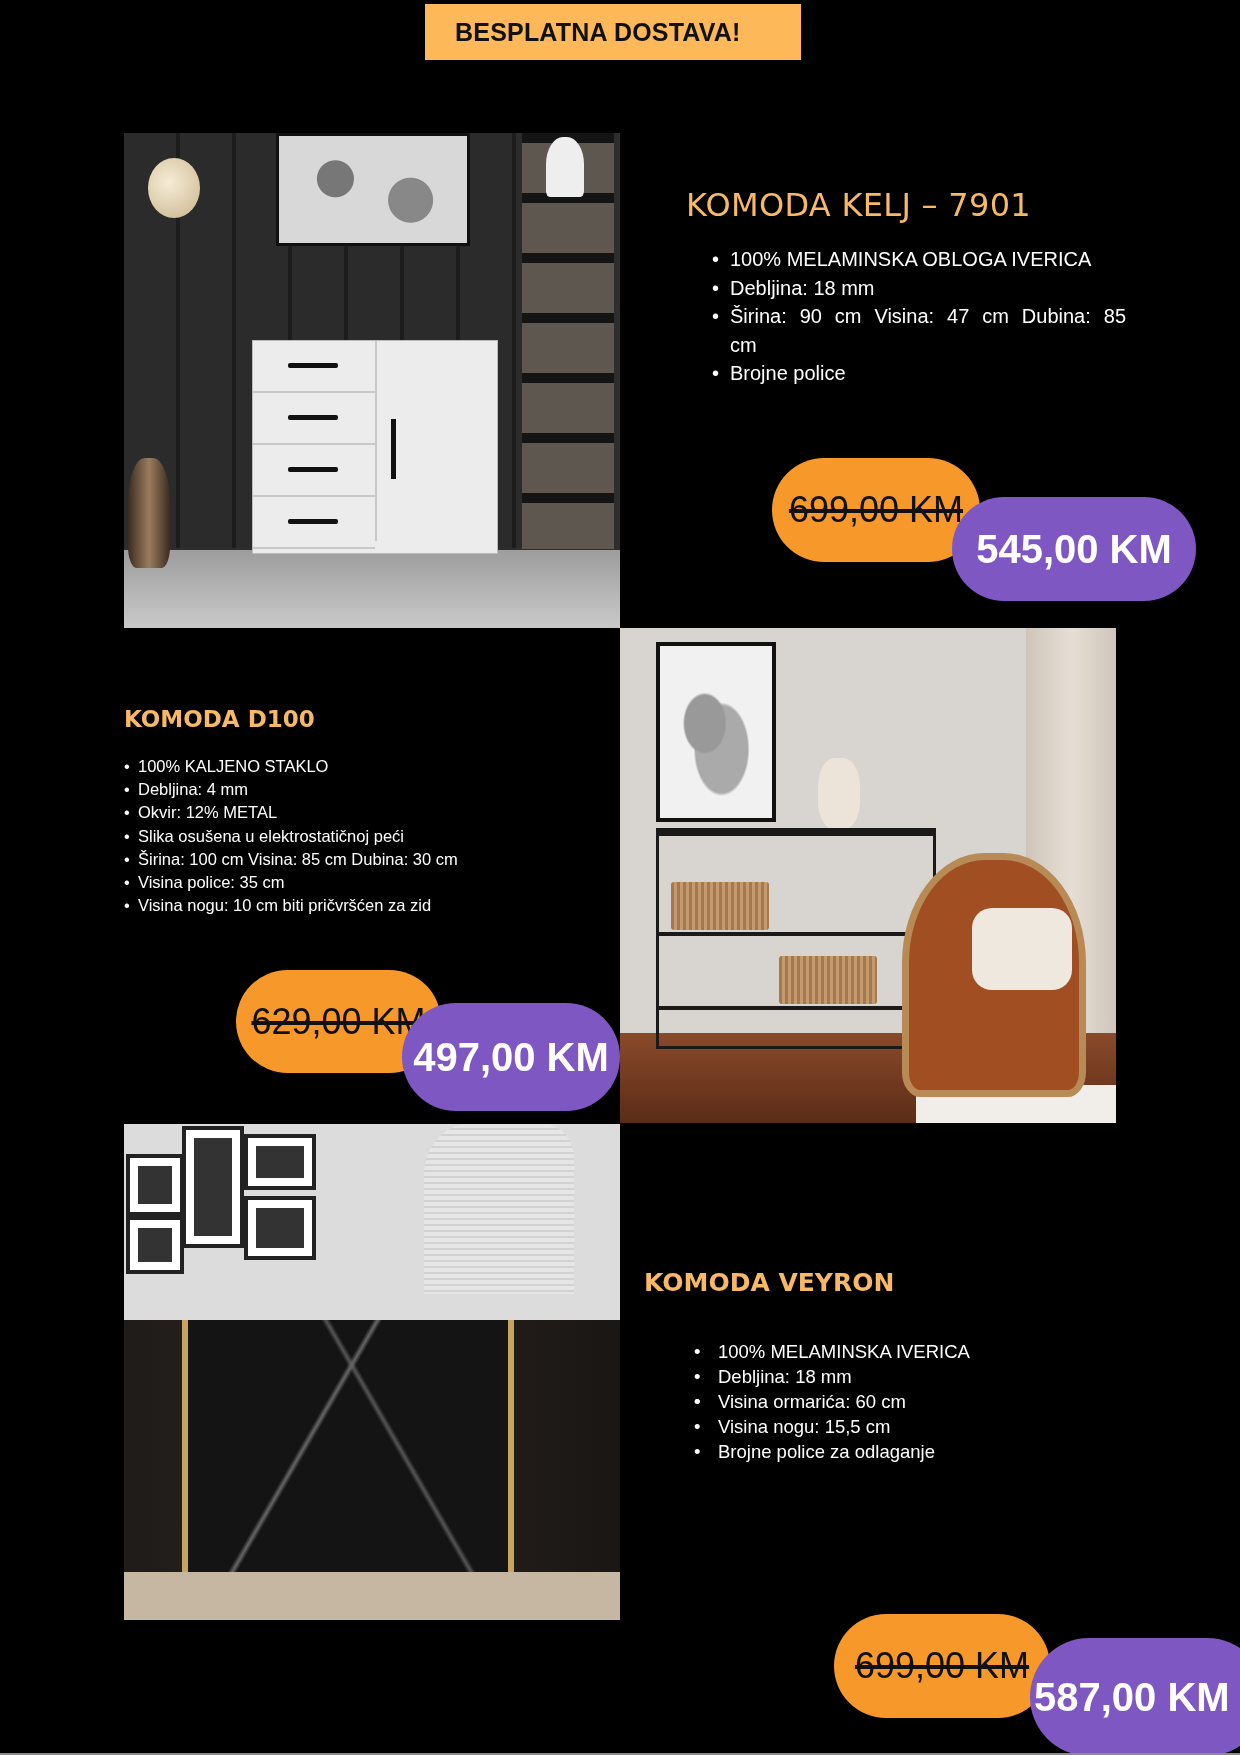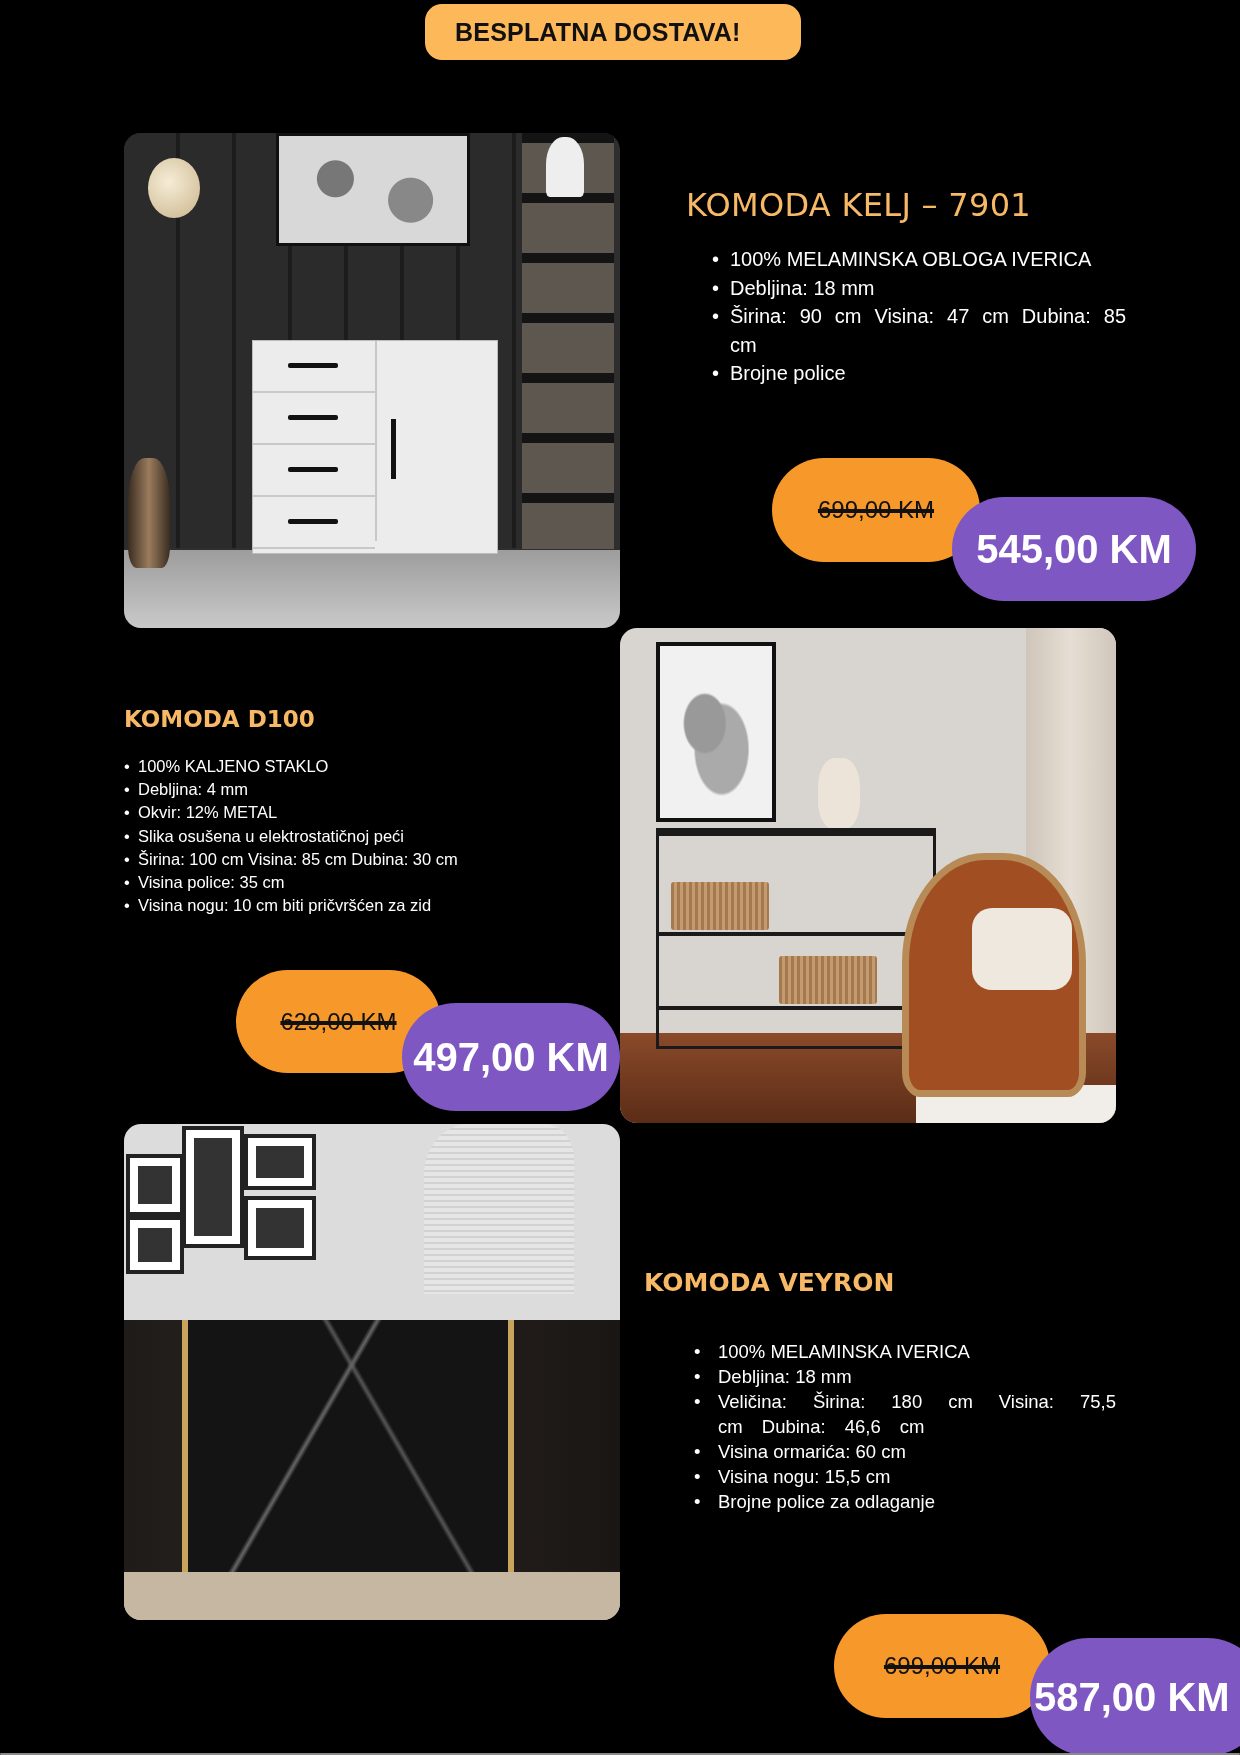--- a/index.html
+++ b/index.html
@@ -1,20 +1,20 @@
 <!DOCTYPE html>
 <html><head>
 <meta charset="utf-8">
 <style>
   html, body { margin:0; padding:0; }
   body {
     width:1240px; height:1755px; background:#000; position:relative; overflow:hidden;
     font-family:"Liberation Sans", sans-serif; color:#fff;
   }
-  .abs { position:absolute;border-radius:17px; }
+  .abs { position:absolute; }
   .banner {
     left:425px; top:4px; width:376px; height:56px; background:#fdb85a;
     box-sizing:border-box; padding-left:30px; display:flex; align-items:center;
     font-family:"Liberation Sans", sans-serif; font-weight:bold; font-size:25px; color:#111;
     letter-spacing:0.2px;
   }
   .photo { overflow:hidden; }
 
   
   .p1 { left:124px; top:133px; width:496px; height:495px; background:#2e2e2e; }
@@ -79,21 +79,21 @@
   .spec2 { left:124px; top:755px; width:460px; font-size:16.5px; line-height:23.2px; }
   .spec2 li { padding-left:14px; }
   .spec2 li .bullet { left:0; top:0; }
 
   .spec3 { left:690px; top:1339px; width:426px; font-size:18.5px; line-height:25px; }
   .spec3 li { padding-left:28px; text-align:justify; text-align-last:left; }
   .spec3 li.justify { text-align-last:left; word-spacing:14px; }
   .spec3 li .bullet { left:4px; top:0; }
 
   .pill { position:absolute; border-radius:999px; display:flex; align-items:center; justify-content:center; font-family:"Liberation Sans", sans-serif; }
-  .pill-old { background:#f7982a; color:#111; font-size:24px; }
+  .pill-old { background:#f7982a; color:#111; font-size:36px; }
   .pill-old span { text-decoration:line-through; text-decoration-thickness:4px; }
   .pill-new { background:#7e57c2; color:#fff; font-weight:bold; font-size:40px; }
 
   .bottom-line { left:0; right:0; bottom:0; height:2px; background:#8a8a8a; }
 </style>
 </head>
 <body>
 
 <div class="abs banner">
   <span>BESPLATNA DOSTAVA!</span>
@@ -177,21 +177,21 @@
   <div class="marble"></div>
   <div class="gold" style="left:58px;"></div>
   <div class="gold" style="left:384px;"></div>
   <div class="floor"></div>
 </div>
 
 <div class="abs title-bold" style="left:644px; top:1268px; font-size:25px;">KOMODA VEYRON</div>
 <ul class="abs specs spec3">
   <li><span class="bullet">•</span><span>100% MELAMINSKA IVERICA</span></li>
   <li><span class="bullet">•</span><span>Debljina: 18 mm</span></li>
-  <li class="justify"><span class="bullet">•</span><span>Veličina: Širina: 180 cm Visina: 75,5 cm Dubina: 46,6 cm</span></li>
+  <li class="justify"><span class="bullet">•</span></li>
   <li><span class="bullet">•</span><span>Visina ormarića: 60 cm</span></li>
   <li><span class="bullet">•</span><span>Visina nogu: 15,5 cm</span></li>
   <li><span class="bullet">•</span><span>Brojne police za odlaganje</span></li>
 </ul>
 
 <div class="pill pill-old" style="left:834px; top:1614px; width:216px; height:104px;">
   <span>699,00 KM</span>
 </div>
 <div class="pill pill-new" style="left:1030px; top:1638px; width:236px; height:118px; justify-content:flex-start; padding-left:4px; box-sizing:border-box;">
   <span>587,00 KM</span>

